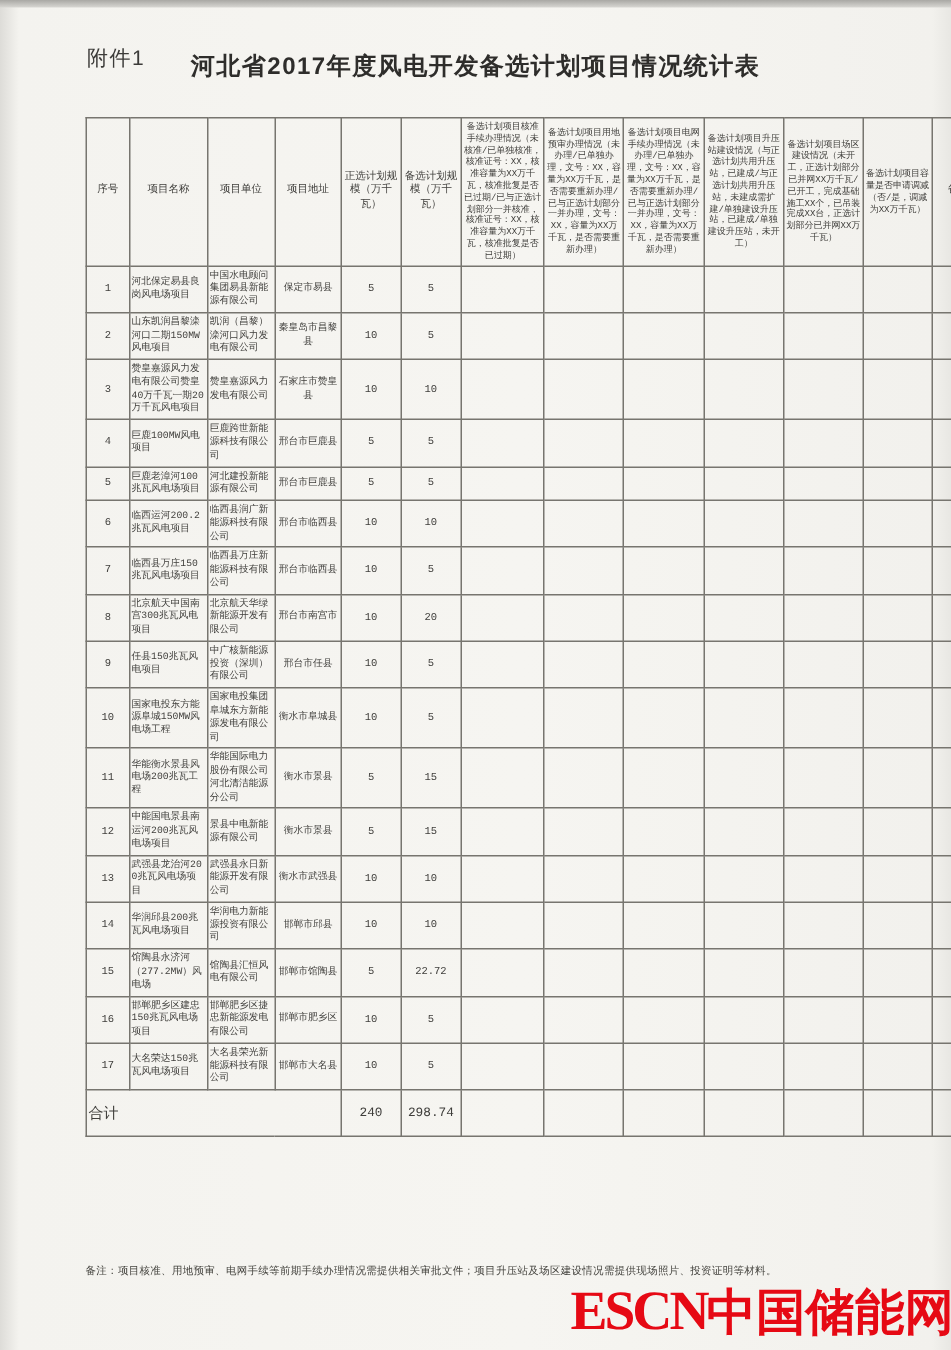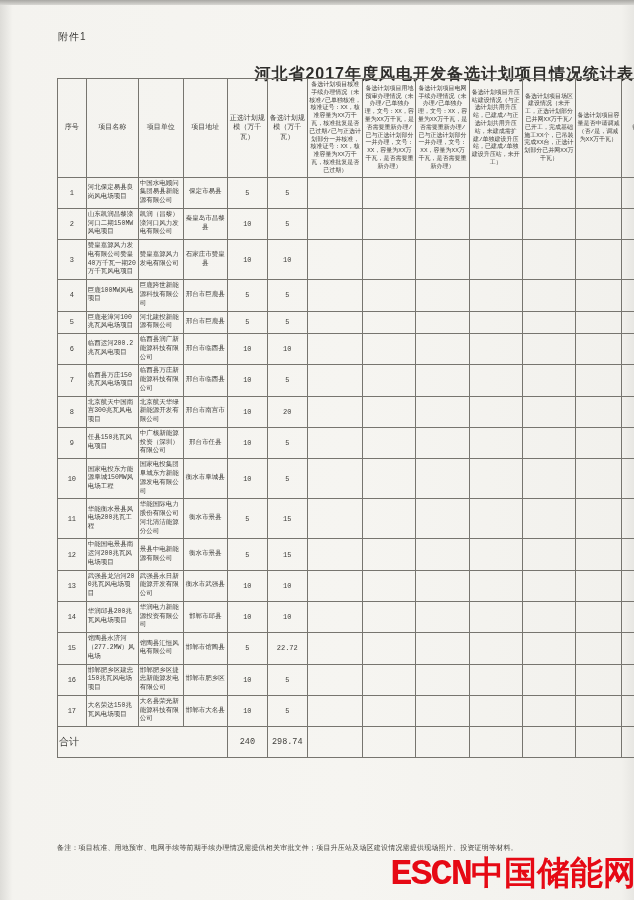--- a/index.html
+++ b/index.html
@@ -13,25 +13,25 @@
     position:relative;width:634px;height:900px;
     background:linear-gradient(90deg,#dddcd8 0%,#f4f3ef 2%,#f6f5f1 55%,#f2f1ed 98%,#e8e7e3 100%);
     overflow:hidden;
   }
   .scan-top{
     position:absolute;top:0;left:0;width:634px;height:5px;
     background:linear-gradient(180deg,#a9a8a4,#d8d7d3);
   }
   .attachment{
     position:absolute;top:30px;left:58px;
-    font-size:10px;color:#3c3b39;letter-spacing:1px;
+    font-size:14px;color:#3c3b39;letter-spacing:1px;
   }
   .title{
-    position:absolute;top:64px;left:0;width:634px;
-    text-align:right;font-size:16px;font-weight:bold;color:#2e2d2b;
+    position:absolute;top:34px;left:0;width:634px;
+    text-align:center;font-size:16px;font-weight:bold;color:#2e2d2b;
     letter-spacing:1px;
   }
   table.stats{
     position:absolute;top:78px;left:57px;
     width:600px;border-collapse:collapse;table-layout:fixed;
     background:transparent;
     font-family:Liberation Mono, monospace;
   }
   table.stats th,table.stats td{
     border:1px solid #77756f;
@@ -57,21 +57,21 @@
     font-size:7px;color:#45443f;line-height:1.4;letter-spacing:.2px;
   }
   .watermark{
     position:absolute;top:856px;right:-2px;
     white-space:nowrap;
     font-weight:900;
     line-height:1;
   }
   .watermark .wm-en{
     font-size:37px;color:#e60914;letter-spacing:-2px;
-    font-family:Liberation Mono, monospace;
+    font-family:Liberation Serif, serif;
     margin-left:32px;
   }
   .watermark .wm-zh{
     font-size:33px;color:#e60914;letter-spacing:0px;font-weight:900;
   }
 </style>
 </head>
 <body>
 
 <div class="page">

